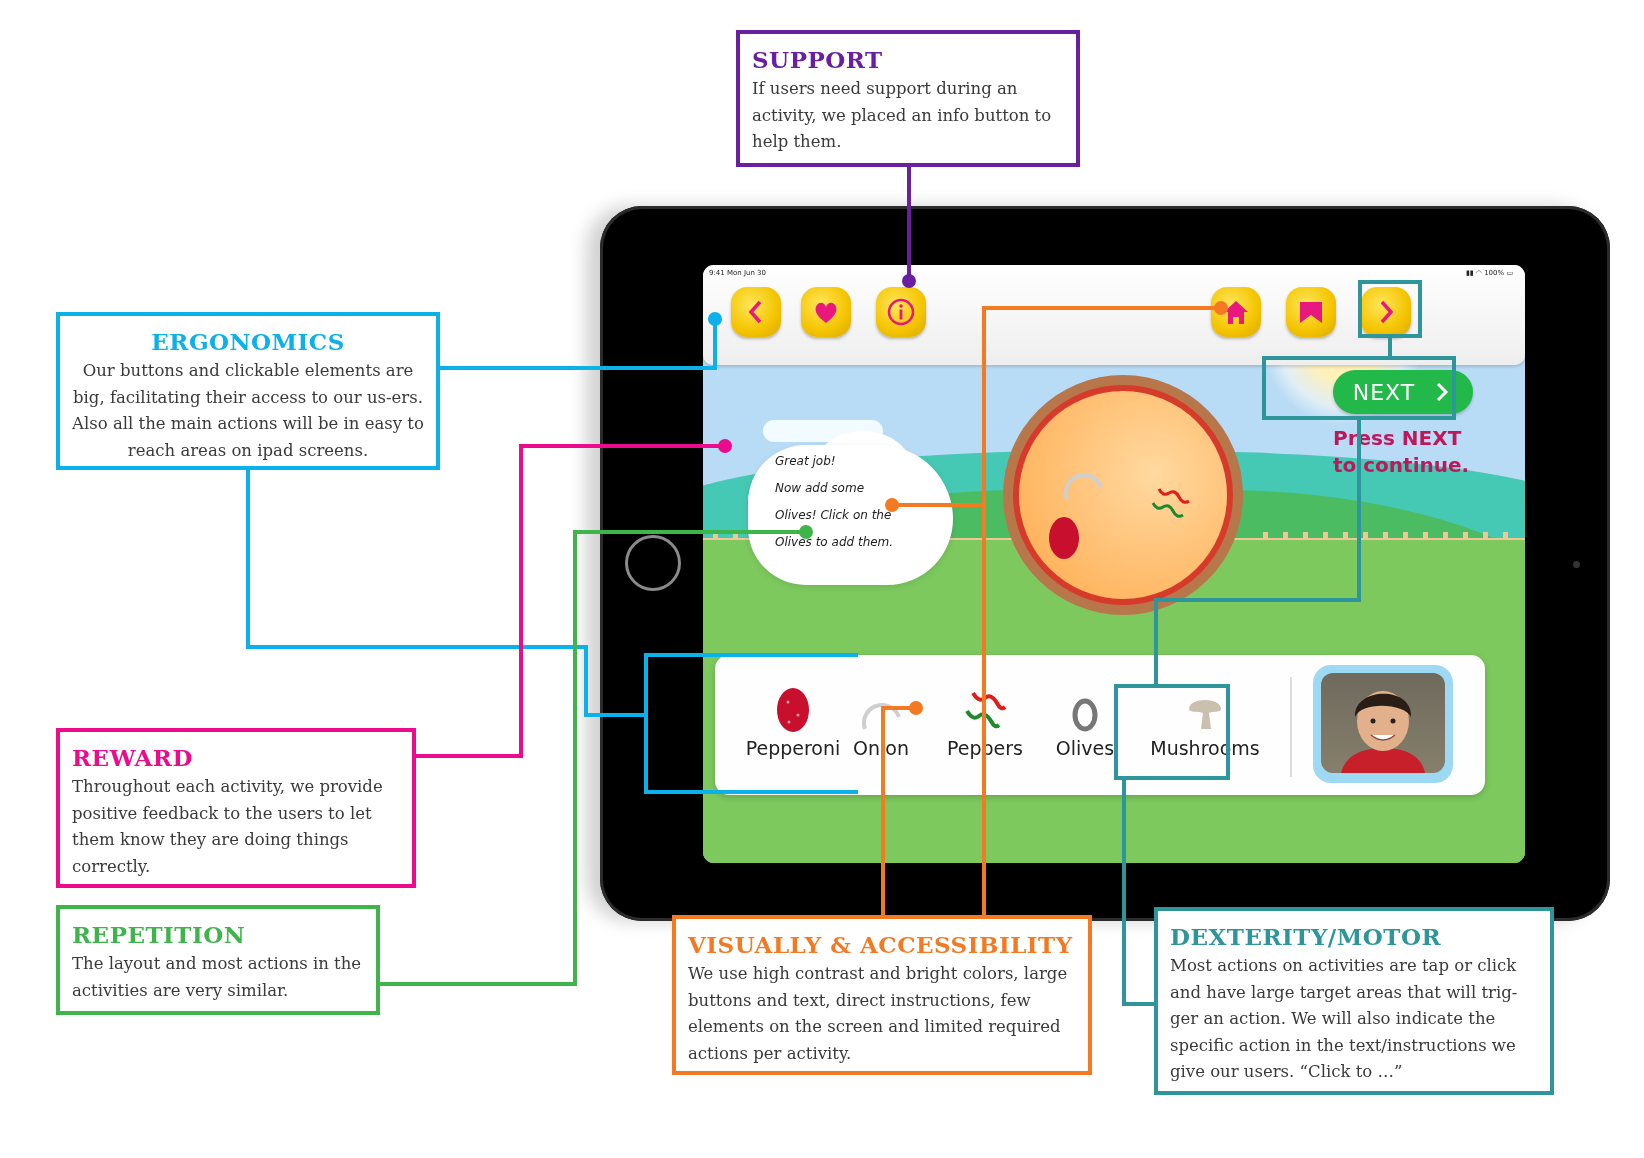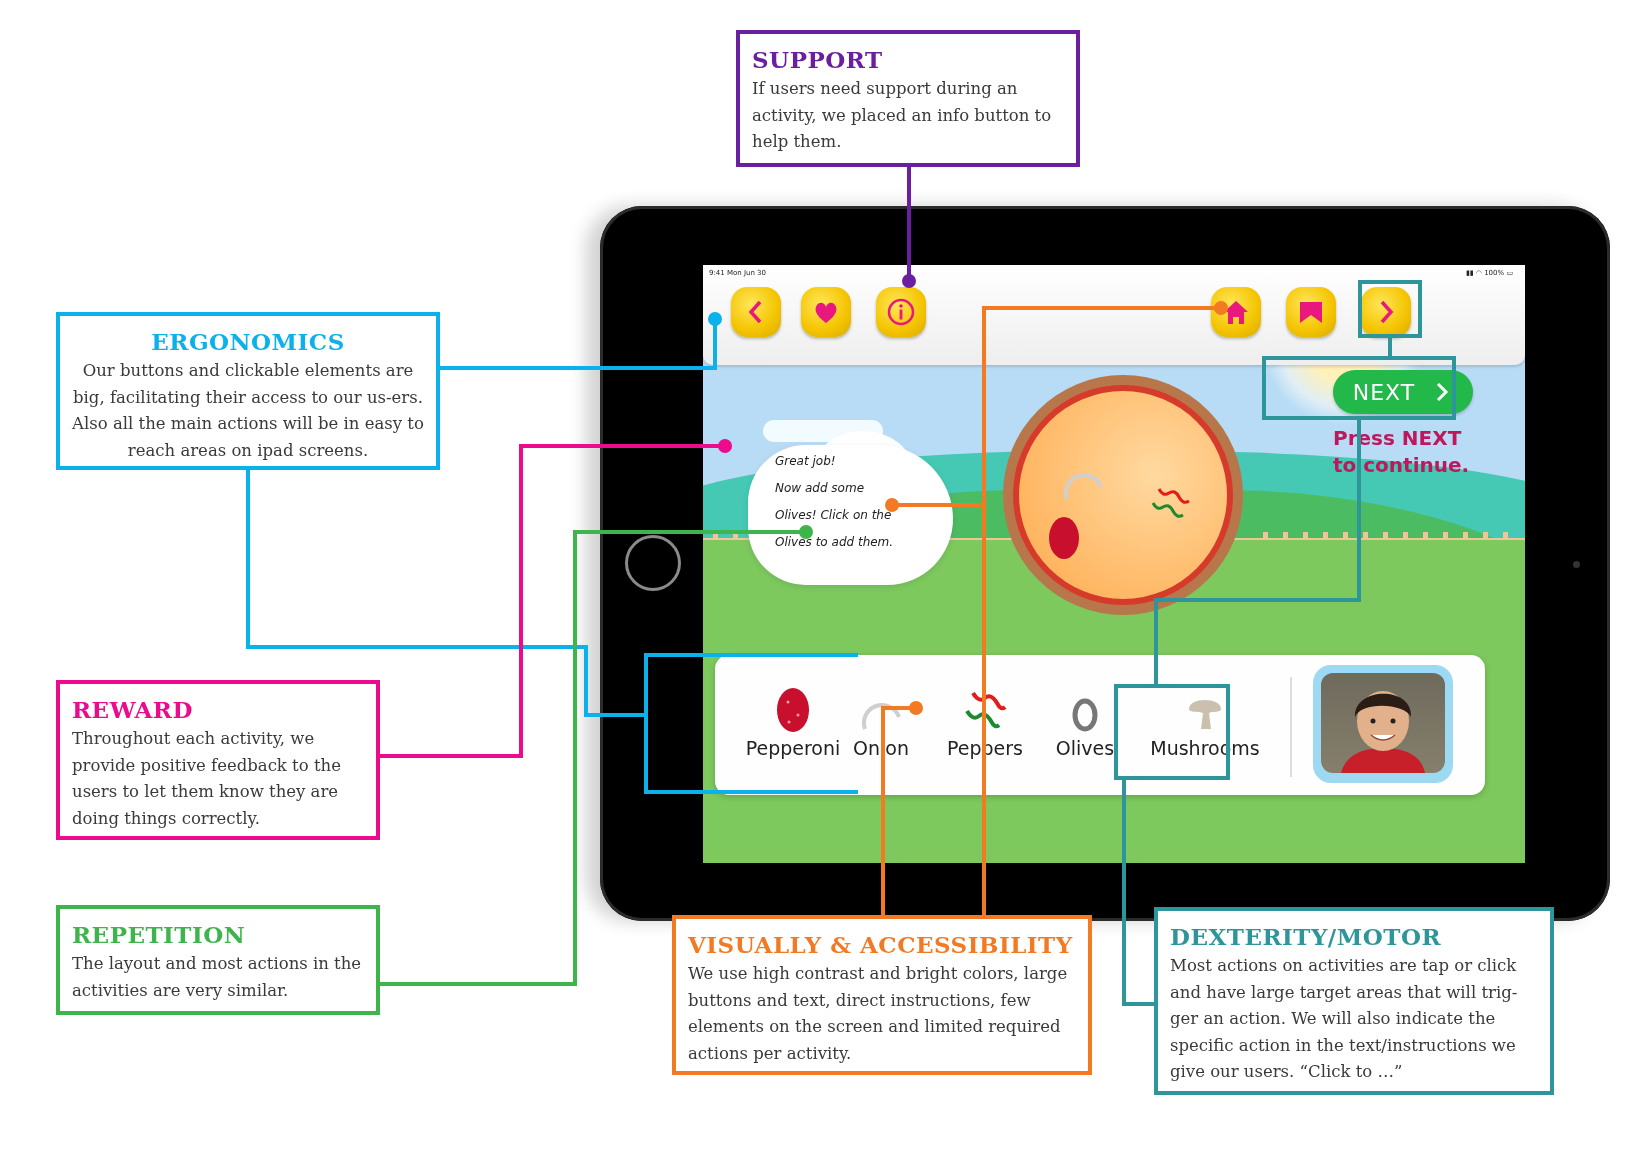--- a/index.html
+++ b/index.html
@@ -18,21 +18,21 @@
   .c-rep { border-color:#3db54a; color:#3db54a; }
   .c-vis { border-color:#f37a23; color:#f37a23; }
   .c-dex { border-color:#2e959b; color:#2e959b; }
 
   
   .tablet { position:absolute; left:600px; top:206px; width:1010px; height:715px; background:#000; border-radius:42px;
             box-shadow: -14px 0 18px rgba(0,0,0,0.18), inset 0 0 0 3px #2b2b2b; }
   .home-btn { position:absolute; left:625px; top:535px; width:56px; height:56px; border-radius:50%; border:3px solid #8a8a8a; box-sizing:border-box; }
   .camera { position:absolute; left:1573px; top:561px; width:7px; height:7px; border-radius:50%; background:#333; }
 
-  .screen { position:absolute; left:703px; top:265px; width:822px; height:598px; overflow:hidden; background:#b9dcf6; }
+  .screen { position:absolute; left:703px; top:265px; width:822px; height:598px; overflow:hidden; background:#b9dcf6;border-radius:11px; }
   .status { position:absolute; left:0; top:0; width:100%; height:20px; font-family:"DejaVu Sans", sans-serif; font-size:7px; color:#222; }
   .status .l { position:absolute; left:6px; top:4px; }
   .status .r { position:absolute; right:12px; top:4px; }
   .topbar { position:absolute; left:0; top:0; width:100%; height:100px; background:linear-gradient(#ffffff,#eeeeee); border-radius:0 0 10px 10px; box-shadow:0 2px 3px rgba(0,0,0,0.15); }
 
   .ybtn { position:absolute; width:50px; height:50px; border-radius:16px; background:radial-gradient(circle at 40% 35%, #ffe65a, #f4c400 60%, #d9a800); box-shadow:0 2px 3px rgba(0,0,0,0.25); display:flex; align-items:center; justify-content:center; }
   .ybtn svg { width:30px; height:30px; }
 
   
   .sun { position:absolute; left:560px; top:0px; width:160px; height:160px; border-radius:50%; background:radial-gradient(circle, #fff1b8 30%, #e0eef5 55%, transparent 70%); }
@@ -278,21 +278,21 @@
 <div class="note c-support" style="left:736px;top:30px;width:344px;height:137px;">
   <h3>SUPPORT</h3>
   <p>If users need support during an activity, we placed an info button to help them.</p>
 </div>
 
 <div class="note c-ergo" style="left:56px;top:312px;width:384px;height:158px;">
   <h3>ERGONOMICS</h3>
   <p>Our buttons and clickable elements are big, facilitating their access to our us-ers. Also all the main actions will be in easy to reach areas on ipad screens.</p>
 </div>
 
-<div class="note c-reward" style="left:56px;top:680px;width:324px;height:160px;">
+<div class="note c-reward" style="left:56px;top:728px;width:360px;height:160px;">
   <h3>REWARD</h3>
   <p>Throughout each activity, we provide positive feedback to the users to let them know they are doing things correctly.</p>
 </div>
 
 <div class="note c-rep" style="left:56px;top:905px;width:324px;height:110px;">
   <h3>REPETITION</h3>
   <p>The layout and most actions in the activities are very similar.</p>
 </div>
 
 <div class="note c-vis" style="left:672px;top:915px;width:420px;height:160px;">

